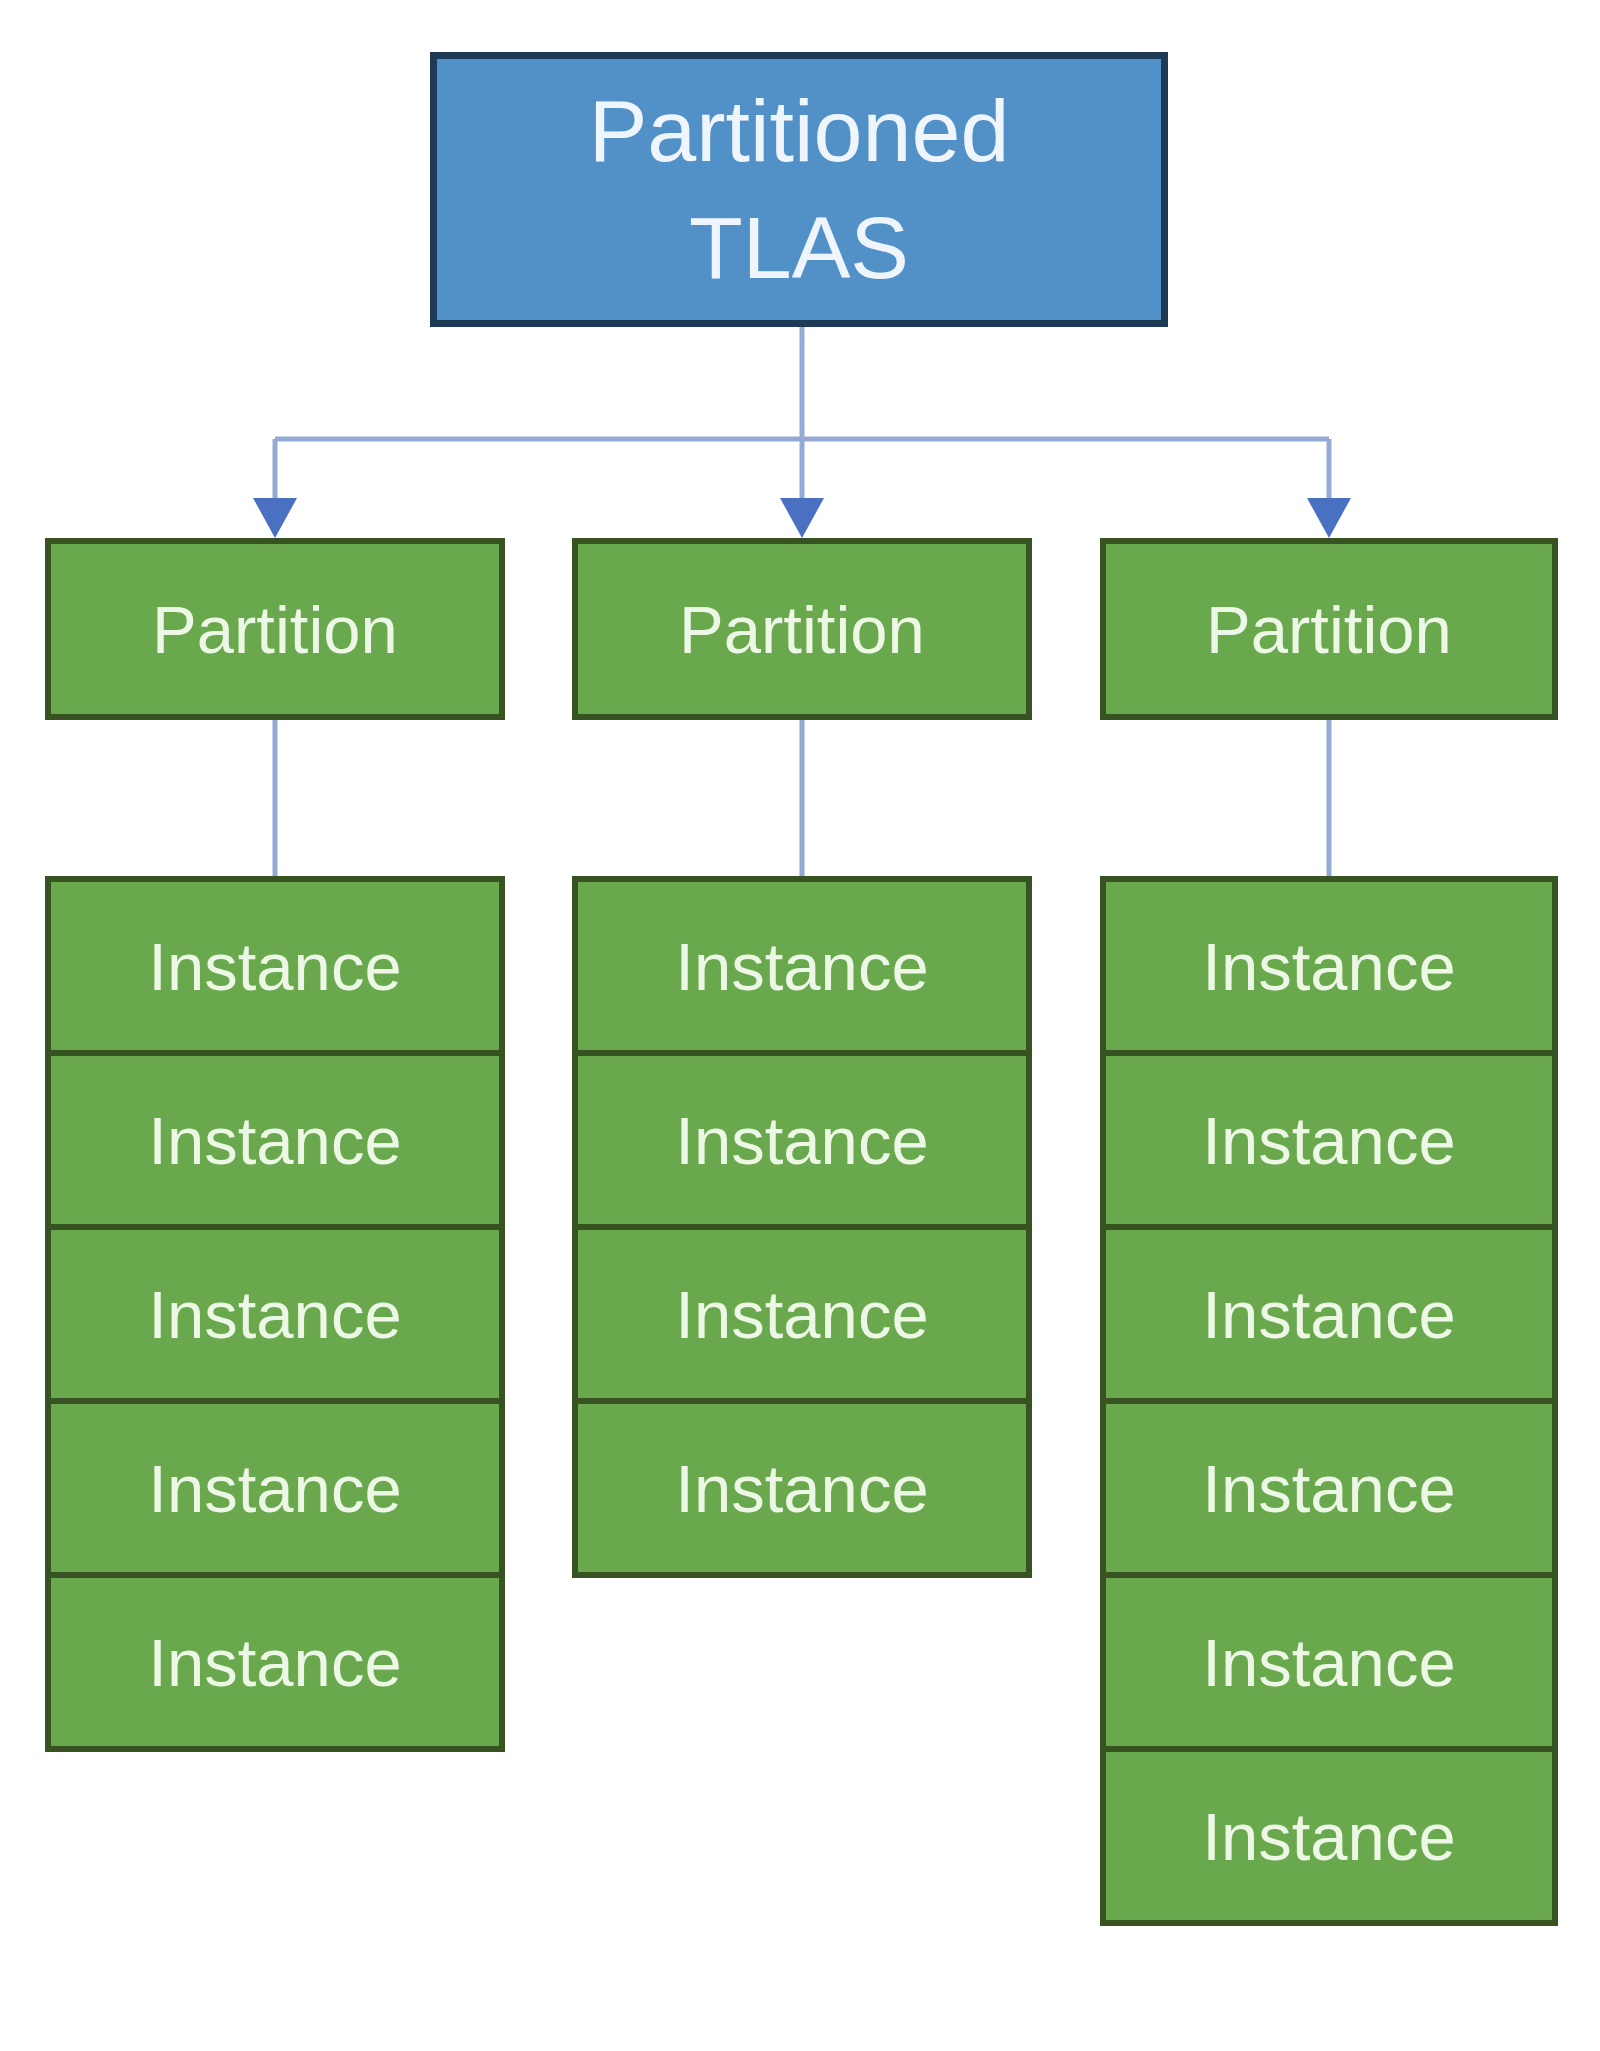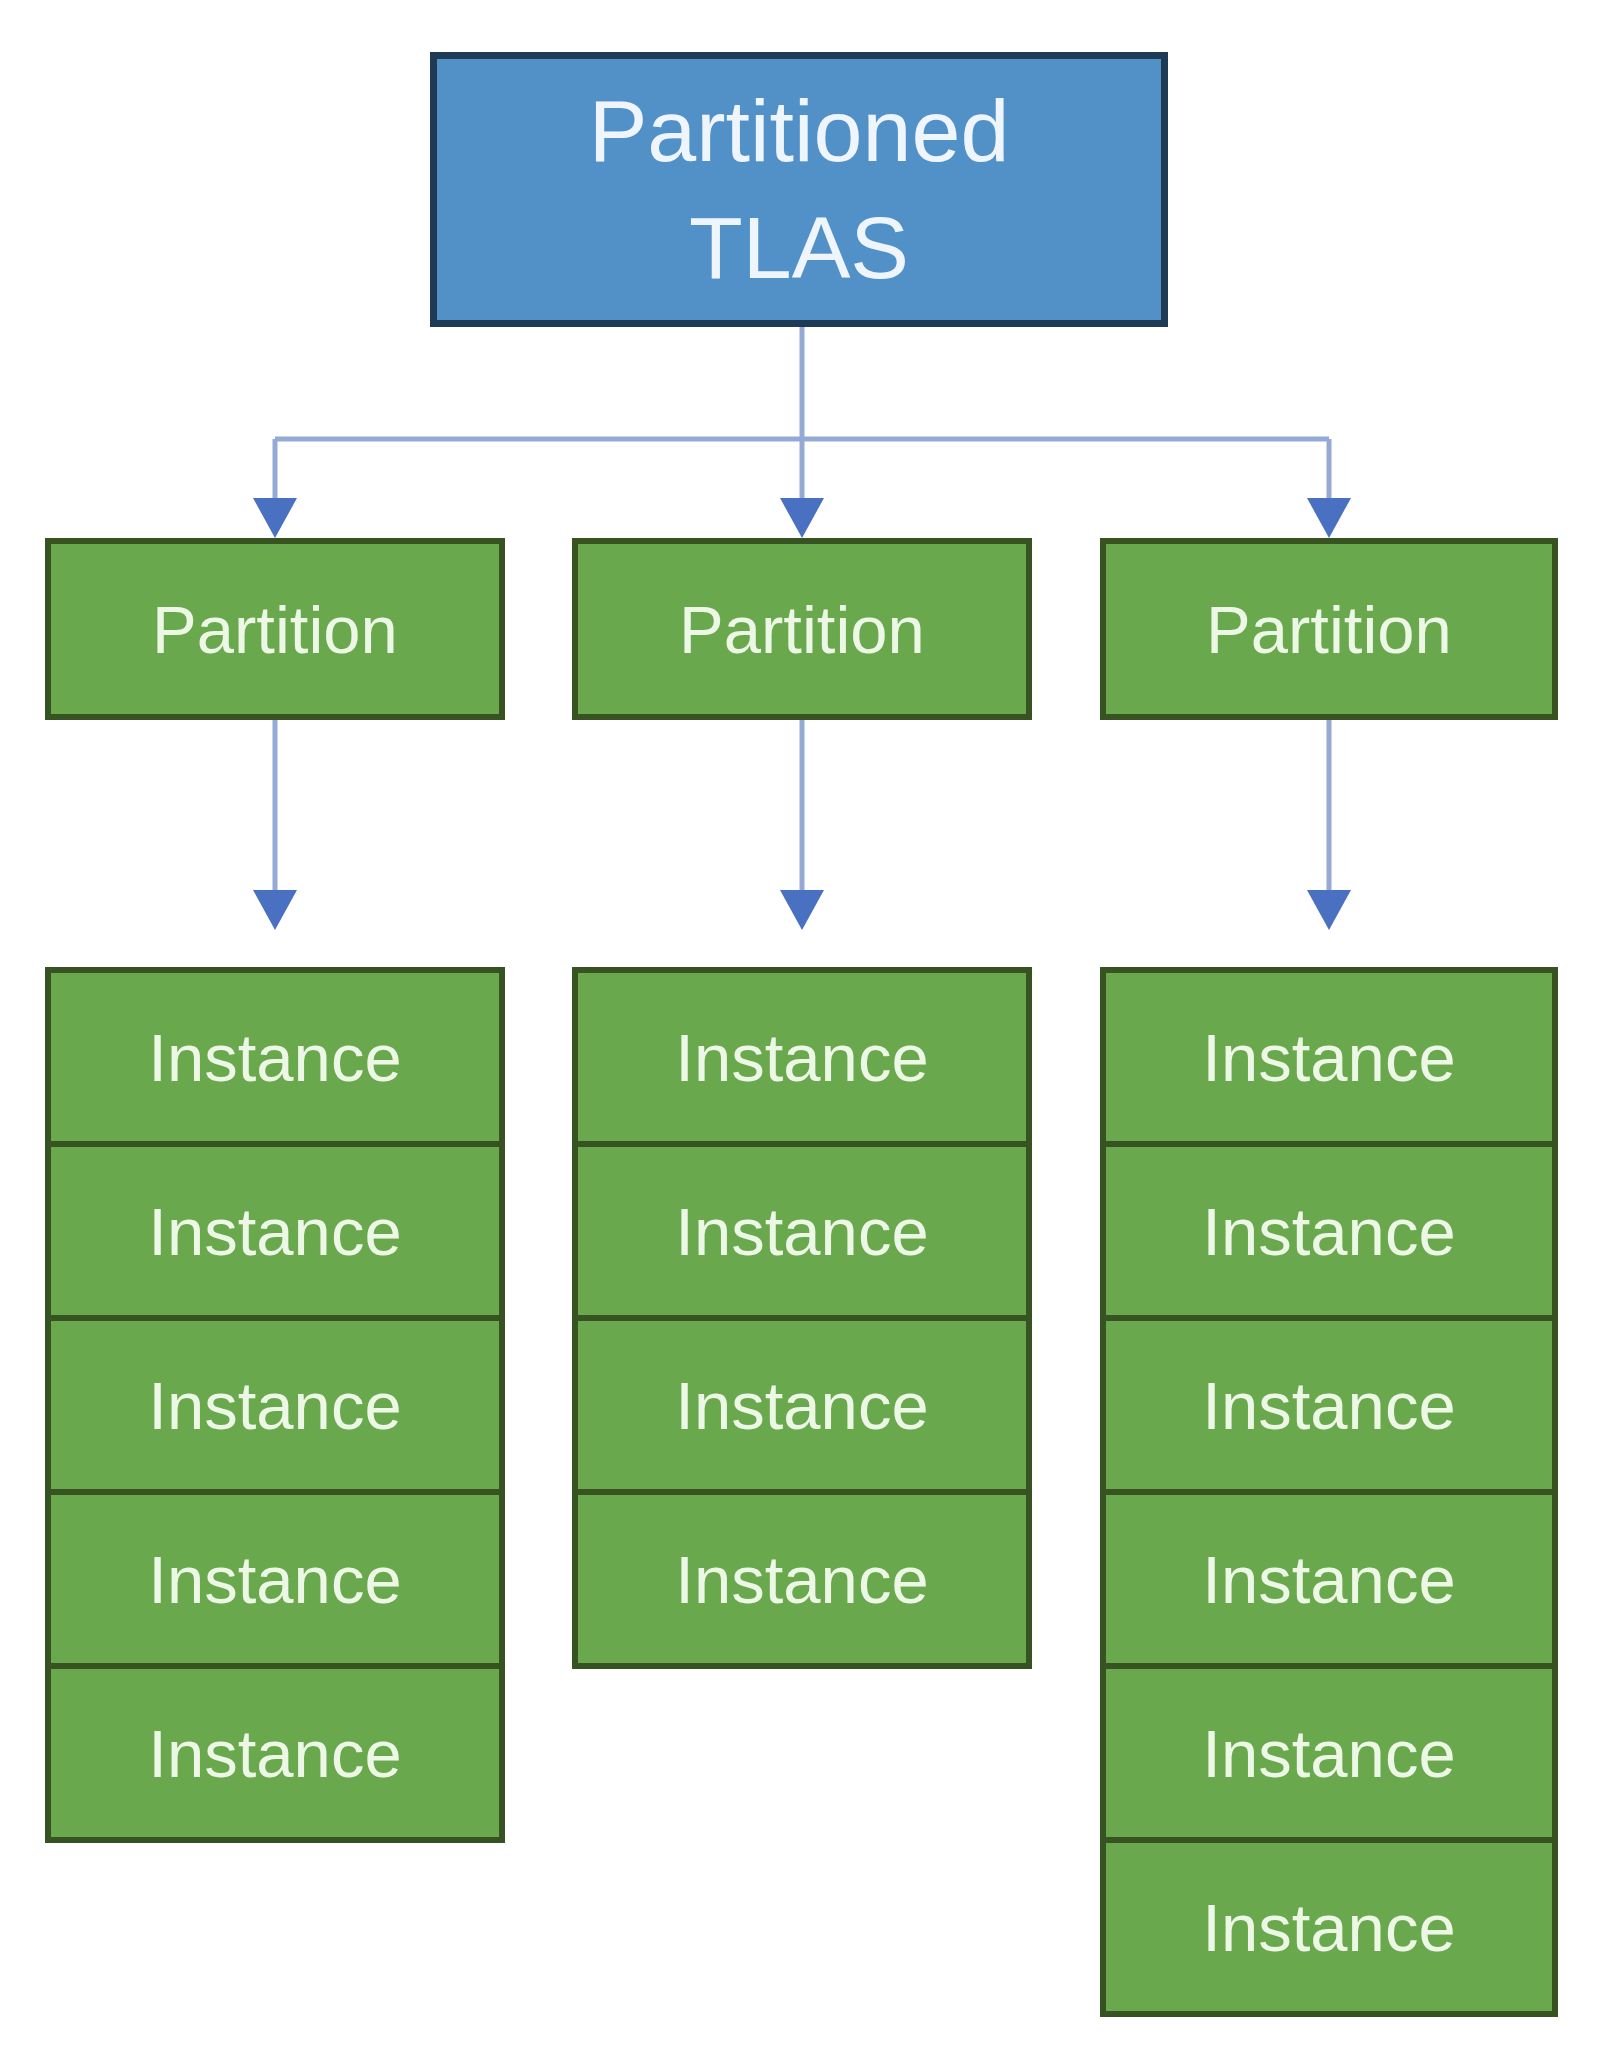--- a/index.html
+++ b/index.html
@@ -59,21 +59,21 @@
     color:var(--node-text,#edf7e6);
     font-size:67px;
   }
   .partition-node{
     position:absolute;
     top:538px;
     height:182px;
   }
   .instance-stack{
     position:absolute;
-    top:967px;
+    top:876px;
   }
   .instance-node{
     height:180px;
   }
   .instance-node + .instance-node{
     margin-top:-6px;  
   }
   .col1{left:45px;width:460px;}
   .col2{left:572px;width:460px;}
   .col3{left:1100px;width:458px;}

